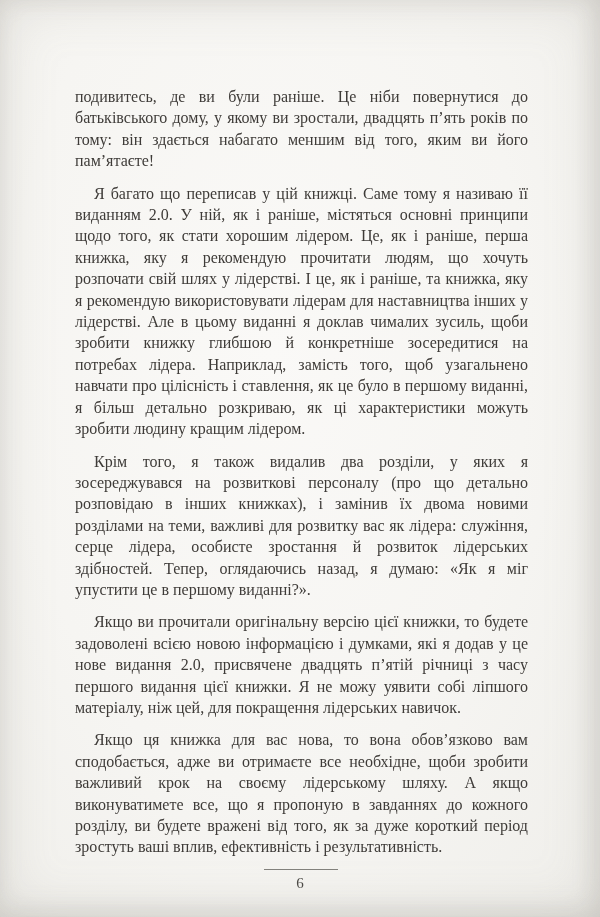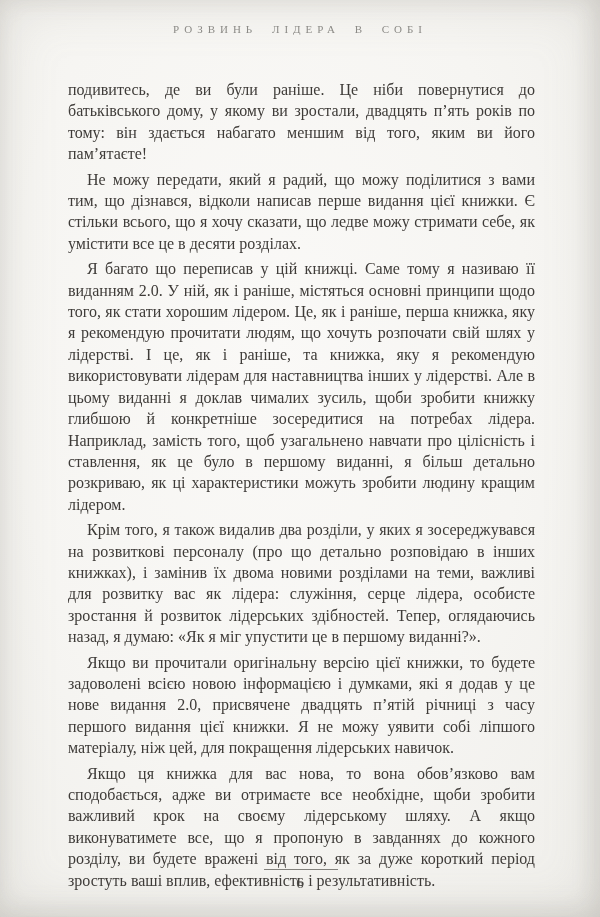--- a/index.html
+++ b/index.html
@@ -41,21 +41,21 @@
     position: absolute;
     top: 75px;
     left: 64px;
     width: 475px;
     font-size: 16px;
     line-height: 21.4px;
     color: var(--text);
     text-align: justify;
   }
   .content p {
-    margin: 4px;
+    margin: 11px;
     padding: 0;
     text-indent: 19px;
   }
   .content p.no-indent {
     text-indent: 0;
   }
   .footer-rule {
     position: absolute;
     top: 869px;
     left: 264px;
@@ -71,25 +71,23 @@
     text-align: center;
     font-size: 15px;
     color: #4c4a46;
   }
 </style>
 </head>
 <body>
 
 <div class="page">
 
-  <div class="running-header">РОЗВИНЬ ЛІДЕРА В СОБІ</div>
 
   <div class="content">
     <p class="no-indent">подивитесь, де ви були раніше. Це ніби повернутися до батьківського дому, у якому ви зростали, двадцять п’ять років по тому: він здається набагато меншим від того, яким ви його пам’ятаєте!</p>
-    <p>Не можу передати, який я радий, що можу поділитися з вами тим, що дізнався, відколи написав перше видання цієї книжки. Є стільки всього, що я хочу сказати, що ледве можу стримати себе, як умістити все це в десяти розділах.</p>
     <p>Я багато що переписав у цій книжці. Саме тому я називаю її виданням 2.0. У ній, як і раніше, містяться основні принципи щодо того, як стати хорошим лідером. Це, як і раніше, перша книжка, яку я рекомендую прочитати людям, що хочуть розпочати свій шлях у лідерстві. І це, як і раніше, та книжка, яку я рекомендую використовувати лідерам для наставництва інших у лідерстві. Але в цьому виданні я доклав чималих зусиль, щоби зробити книжку глибшою й конкретніше зосередитися на потребах лідера. Наприклад, замість того, щоб узагальнено навчати про цілісність і ставлення, як це було в першому виданні, я більш детально розкриваю, як ці характеристики можуть зробити людину кращим лідером.</p>
     <p>Крім того, я також видалив два розділи, у яких я зосереджувався на розвиткові персоналу (про що детально розповідаю в інших книжках), і замінив їх двома новими розділами на теми, важливі для розвитку вас як лідера: служіння, серце лідера, особисте зростання й розвиток лідерських здібностей. Тепер, оглядаючись назад, я думаю: «Як я міг упустити це в першому виданні?».</p>
     <p>Якщо ви прочитали оригінальну версію цієї книжки, то будете задоволені всією новою інформацією і думками, які я додав у це нове видання 2.0, присвячене двадцять п’ятій річниці з часу першого видання цієї книжки. Я не можу уявити собі ліпшого матеріалу, ніж цей, для покращення лідерських навичок.</p>
     <p>Якщо ця книжка для вас нова, то вона обов’язково вам сподобається, адже ви отримаєте все необхідне, щоби зробити важливий крок на своєму лідерському шляху. А якщо виконуватимете все, що я пропоную в завданнях до кожного розділу, ви будете вражені від того, як за дуже короткий період зростуть ваші вплив, ефективність і результативність.</p>
   </div>
 
   <div class="footer-rule"></div>
 
   <div class="page-number">6</div>
 

